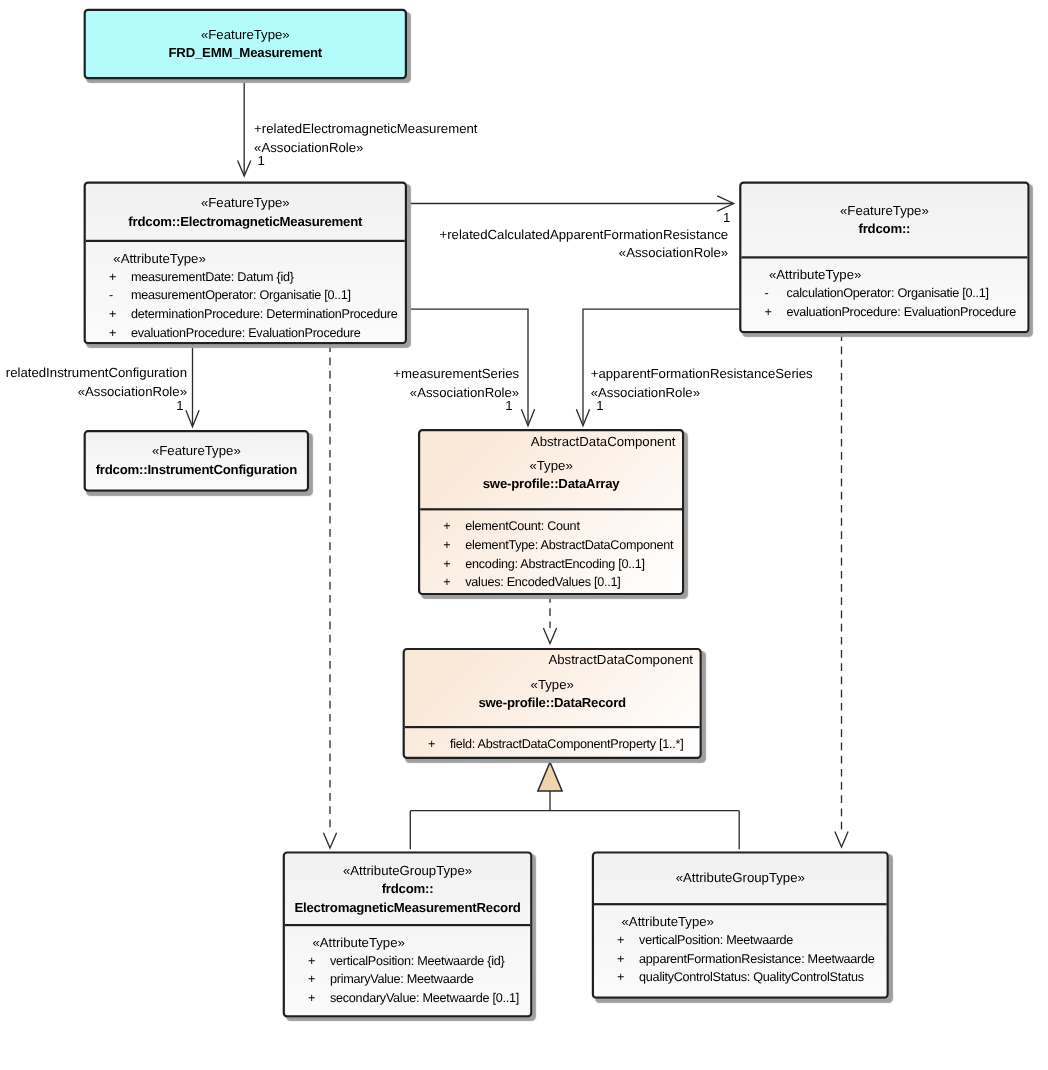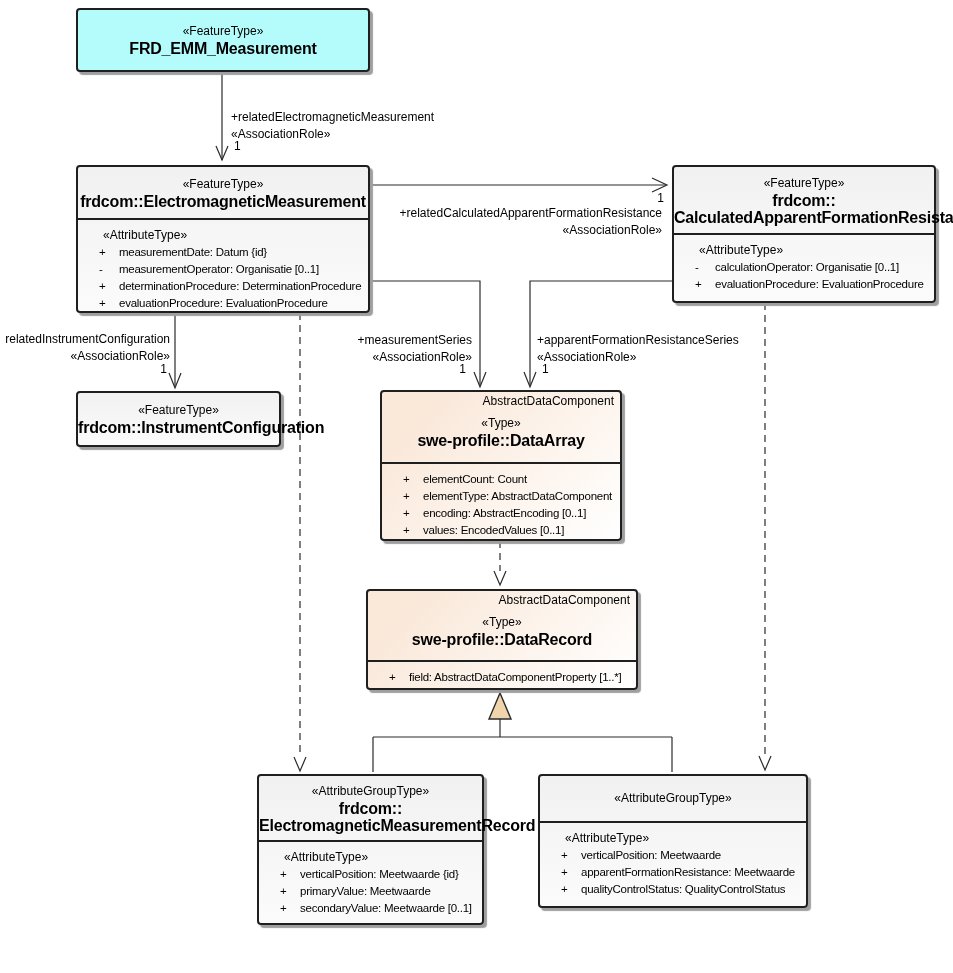--- a/index.html
+++ b/index.html
@@ -16,21 +16,21 @@
   .box{
     position:absolute;z-index:2;border:2px solid #1f1f1f;border-radius:4px;
     background:linear-gradient(to bottom,#f1f1f1,#fbfbfb);
     box-shadow:3px 3px 1px #9f9f9f;box-sizing:border-box;
   }
   .box.cyan{background:#b4fcfc;}
   .box.peach{background:linear-gradient(135deg,#fae8d9 15%,#ffffff 100%);}
 
   .hdr{display:flex;flex-direction:column;justify-content:center;text-align:center;line-height:17px;box-sizing:border-box;}
   .stereo{font-size:12px;}
-  .bname{font-size:16px;font-weight:bold;letter-spacing:-0.2px;}
+  .bname{font-size:12px;font-weight:bold;letter-spacing:-0.2px;}
   .parent{font-size:12px;text-align:right;padding:2px 6px 0 0;line-height:14px;}
   .typ{margin-top:7px;}
 
   .attrs{border-top:2px solid #1f1f1f;padding-top:7px;font-size:11.5px;box-sizing:border-box;padding-left:15px;}
   .astereo{padding-left:10px;font-size:12px;line-height:17px;}
   .row{display:flex;white-space:nowrap;line-height:17px;}
   .vis{width:26px;padding-left:6px;flex:none;box-sizing:border-box;}
   .atxt{letter-spacing:-0.25px;}
 
   .lbl{position:absolute;z-index:3;font-size:12px;line-height:14px;white-space:nowrap;}
@@ -121,21 +121,20 @@
           <span class="vis">+</span>
           <span class="atxt">evaluationProcedure: EvaluationProcedure</span>
         </div>
     </div>
   </div>
 
   <div class="box" style="left:672px;top:165px;width:264px;height:138px;">
     <div class="hdr" style="height:66px;">
       <div class="stereo">«FeatureType»</div>
       <div class="bname">frdcom::</div>
-      <div class="bname">CalculatedApparentFormationResistance</div>
     </div>
     <div class="attrs">
       <div class="astereo">«AttributeType»</div>
       <div class="row">
           <span class="vis">-</span>
           <span class="atxt">calculationOperator: Organisatie [0..1]</span>
         </div>
       <div class="row">
           <span class="vis">+</span>
           <span class="atxt">evaluationProcedure: EvaluationProcedure</span>

